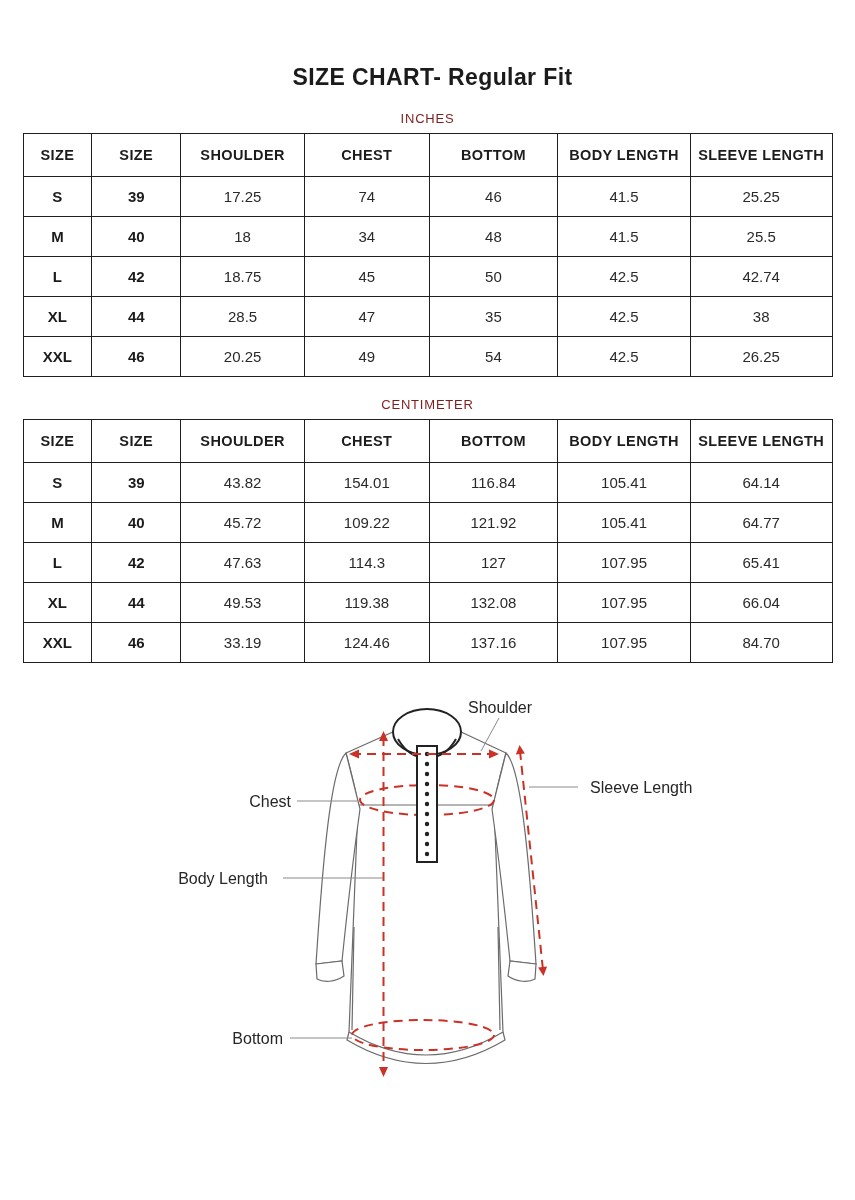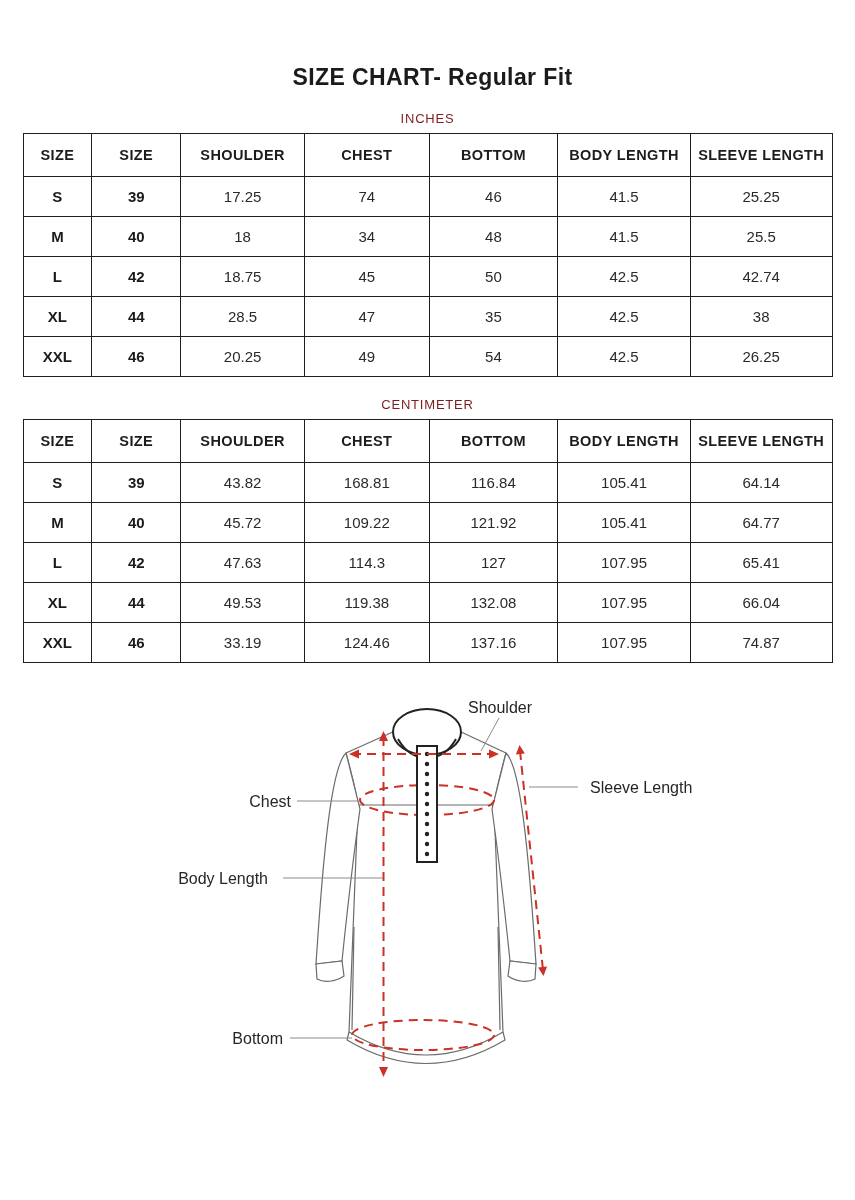--- a/index.html
+++ b/index.html
@@ -126,21 +126,21 @@
       <th>BOTTOM</th>
       <th>BODY LENGTH</th>
       <th>SLEEVE LENGTH</th>
     </tr>
   </thead>
   <tbody>
     <tr>
       <td class="b">S</td>
       <td class="b">39</td>
       <td>43.82</td>
-      <td>168.81</td>
+      <td>154.01</td>
       <td>116.84</td>
       <td>105.41</td>
       <td>64.14</td>
     </tr>
     <tr>
       <td class="b">M</td>
       <td class="b">40</td>
       <td>45.72</td>
       <td>109.22</td>
       <td>121.92</td>
@@ -165,21 +165,21 @@
       <td>107.95</td>
       <td>66.04</td>
     </tr>
     <tr>
       <td class="b">XXL</td>
       <td class="b">46</td>
       <td>33.19</td>
       <td>124.46</td>
       <td>137.16</td>
       <td>107.95</td>
-      <td>74.87</td>
+      <td>84.70</td>
     </tr>
   </tbody>
 </table>
 
 <div class="diagram-wrap">
   <svg width="855" height="430" viewBox="0 0 855 430">
 
     <g stroke="#6b6b6b" stroke-width="1.2" fill="#ffffff">
 
       <path d="M358,118 L349,345 Q426,391 503,345 L494,118 Z"></path>

